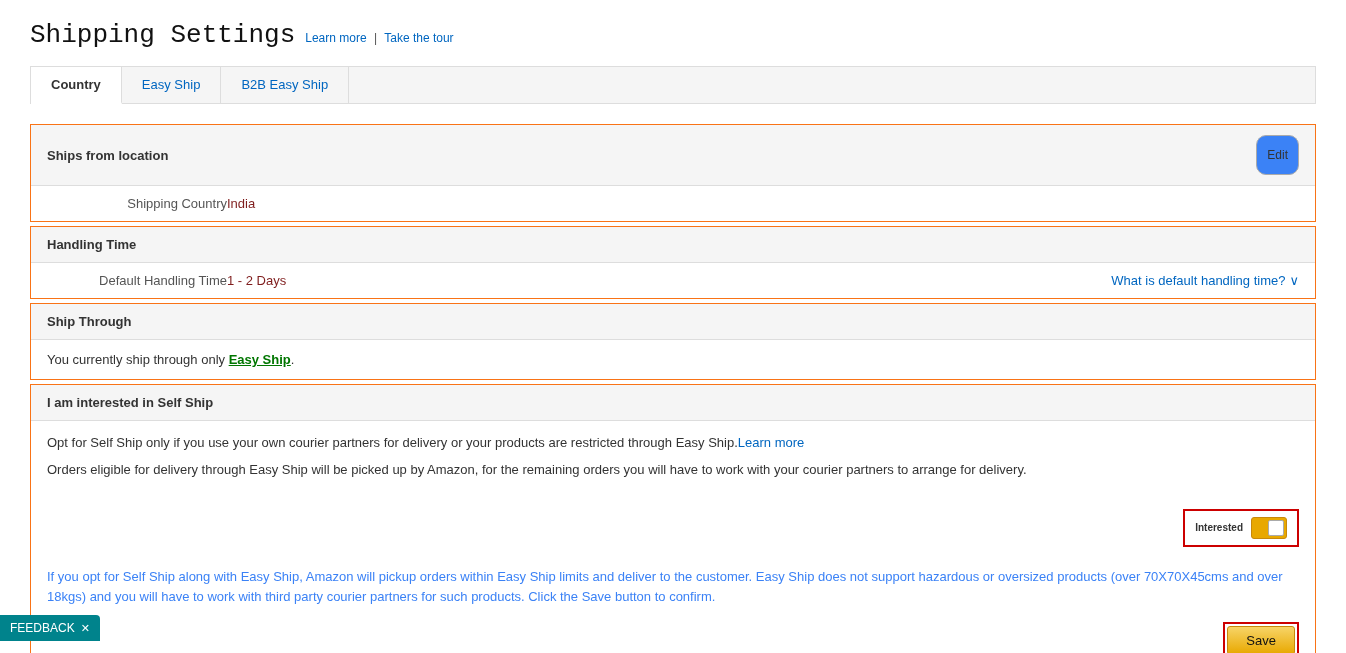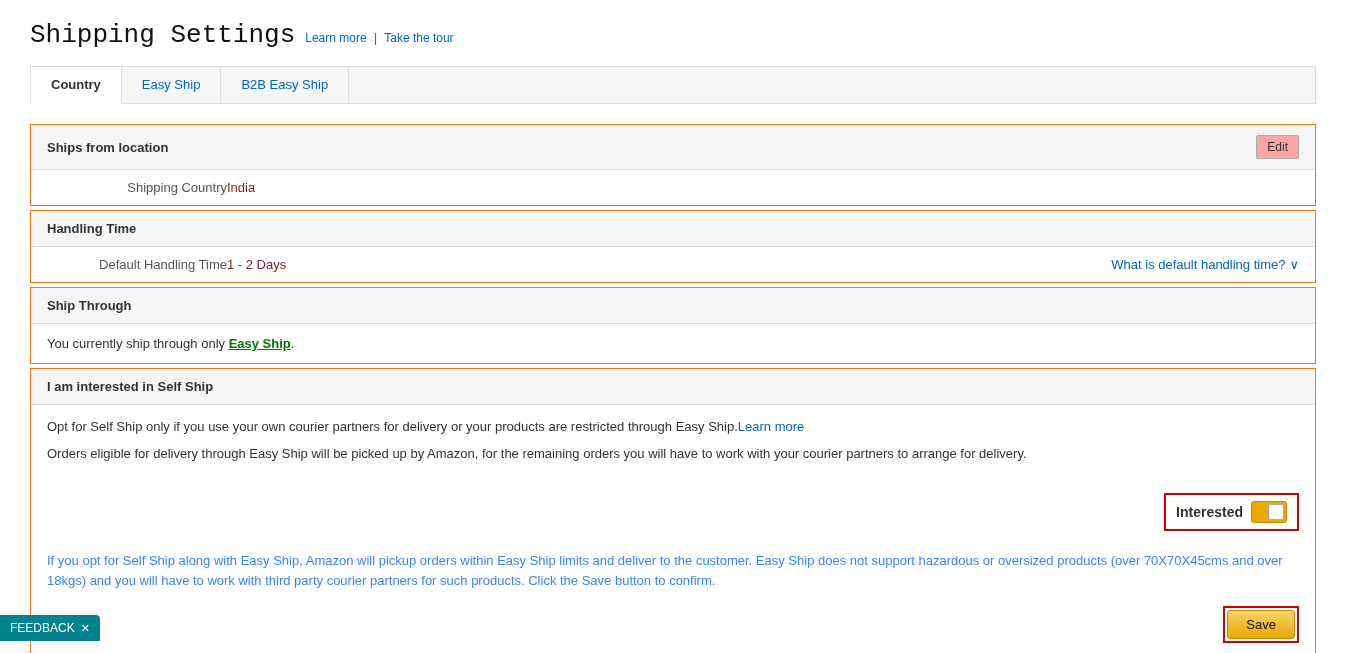--- a/index.html
+++ b/index.html
@@ -94,25 +94,25 @@
       margin-left: auto;
       color: #0066c0;
       font-size: 13px;
       text-decoration: none;
       display: flex;
       align-items: center;
       gap: 4px;
     }
 
     .edit-btn {
-      padding: 4px 10px;
+      padding: 12px 10px;
       font-size: 12px;
-      background: #fca5a5;
+      background: #3b82f6;
       border: 1px solid #aaa;
-      border-radius: 2px;
+      border-radius: 10px;
       cursor: pointer;
       color: #333;
     }
 
     
     .ship-through-text {
       padding: 12px 16px;
       font-size: 13px;
       color: #333;
     }
@@ -136,21 +136,21 @@
       text-decoration: none;
     }
     .interested-row {
       display: flex;
       justify-content: flex-end;
       align-items: center;
       padding: 10px 16px;
       gap: 10px;
     }
     .interested-label {
-      font-size: 14px;
+      font-size: 10px;
       font-weight: bold;
       color: #333;
     }
     .toggle-wrapper {
       position: relative;
       width: 36px;
       height: 22px;
     }
     .toggle-bg {
       width: 36px;

